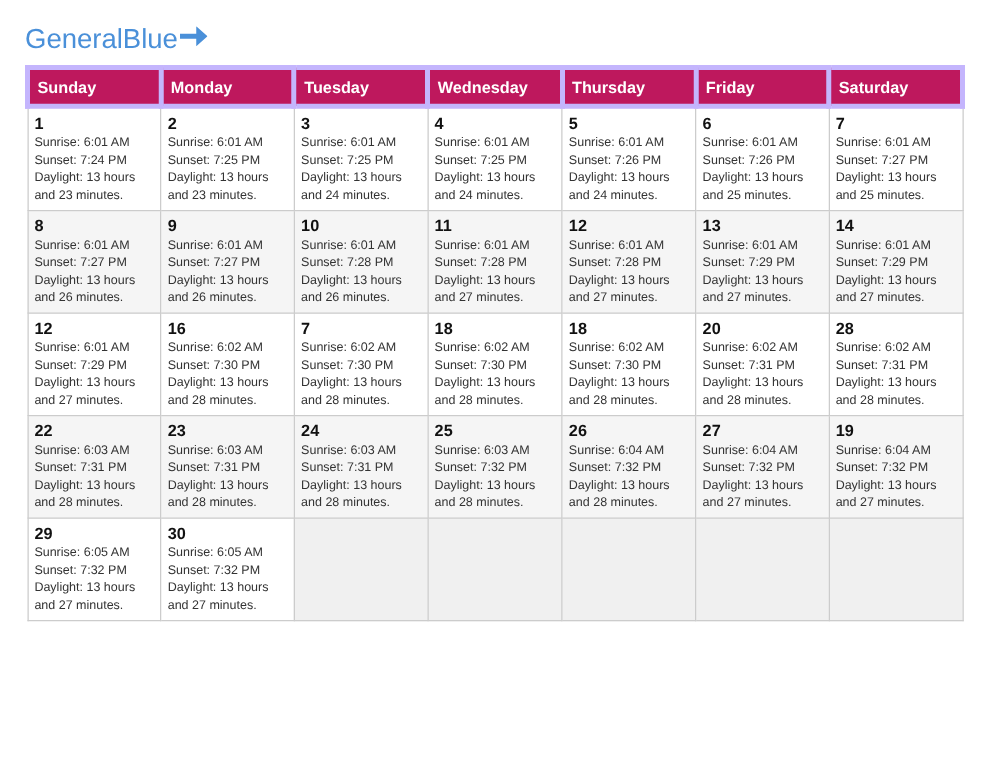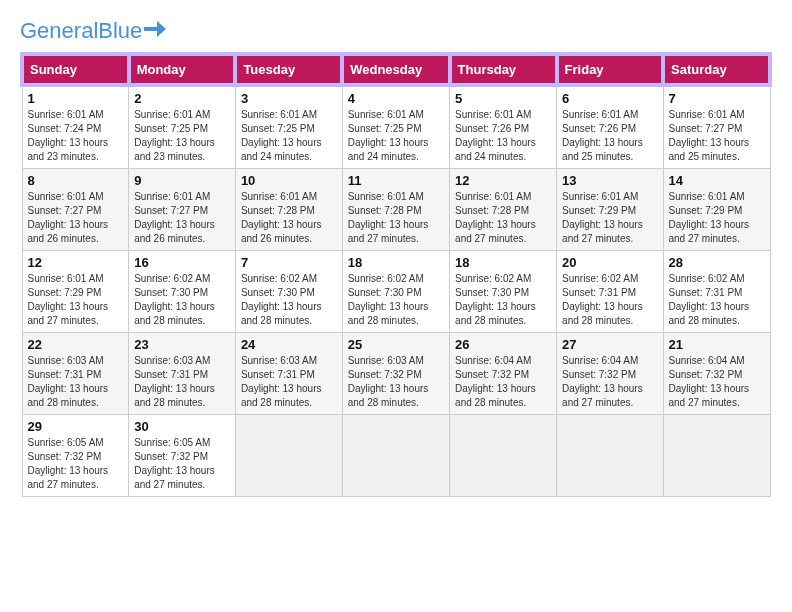--- a/index.html
+++ b/index.html
@@ -304,21 +304,21 @@
 and 28 minutes.</div>
         </td>
         <td>
           <span class="day-num">27</span>
           <div class="day-info" style="white-space: pre-line;">Sunrise: 6:04 AM
 Sunset: 7:32 PM
 Daylight: 13 hours
 and 27 minutes.</div>
         </td>
         <td>
-          <span class="day-num">21</span>
+          <span class="day-num">19</span>
           <div class="day-info" style="white-space: pre-line;">Sunrise: 6:04 AM
 Sunset: 7:32 PM
 Daylight: 13 hours
 and 27 minutes.</div>
         </td>
       </tr>
       <tr>
         <td>
           <span class="day-num">29</span>
           <div class="day-info" style="white-space: pre-line;">Sunrise: 6:05 AM

